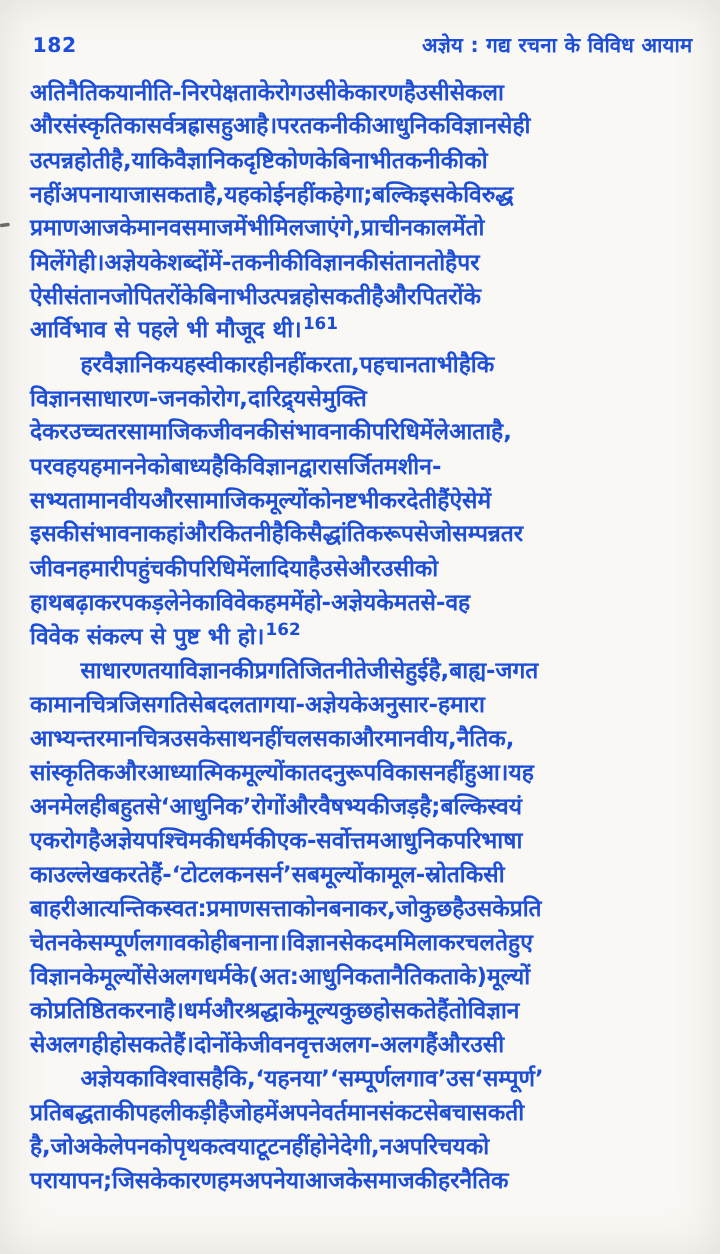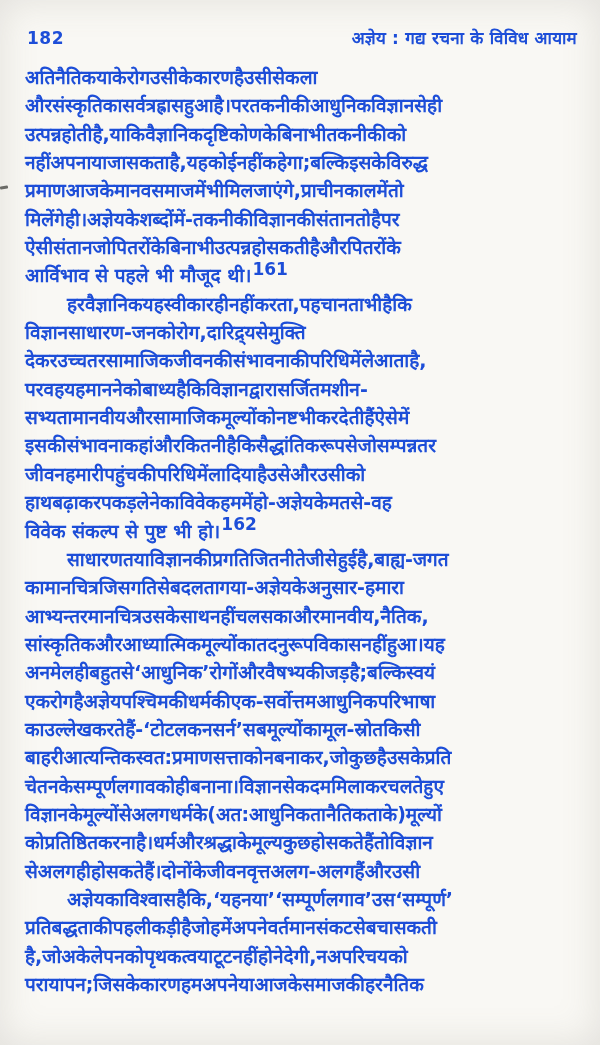--- a/index.html
+++ b/index.html
@@ -39,21 +39,21 @@
     font-size: 19px;
     white-space: nowrap;
     overflow: visible;
   }
   .line.just {
     display: flex;
     justify-content: flex-start;
   }
   .line.indent { padding-left: 42px; }
   .line sup {
-    font-size: 17px;
+    font-size: 14px;
     line-height: 0;
     vertical-align: super;
     margin-left: 1px;
   }
   .scan-artifact {
     position: absolute;
     left: 0; top: 186px;
     width: 8px; height: 3px;
     background: #6a6a66;
     border-radius: 1px;
@@ -67,20 +67,21 @@
   <div class="scan-artifact"></div>
   <div class="page-header">
     <span class="page-number">182</span>
     <span class="header-title">अज्ञेय : गद्य रचना के विविध आयाम</span>
   </div>
   <div class="page-body">
       <div class="paragraph">
         <div class="line just">
           <span>अतिनैतिक</span>
           <span>या</span>
+          <span>नीति-निरपेक्षता</span>
           <span>के</span>
           <span>रोग</span>
           <span>उसी</span>
           <span>के</span>
           <span>कारण</span>
           <span>है</span>
           <span>उसी</span>
           <span>से</span>
           <span>कला</span>
         </div>

